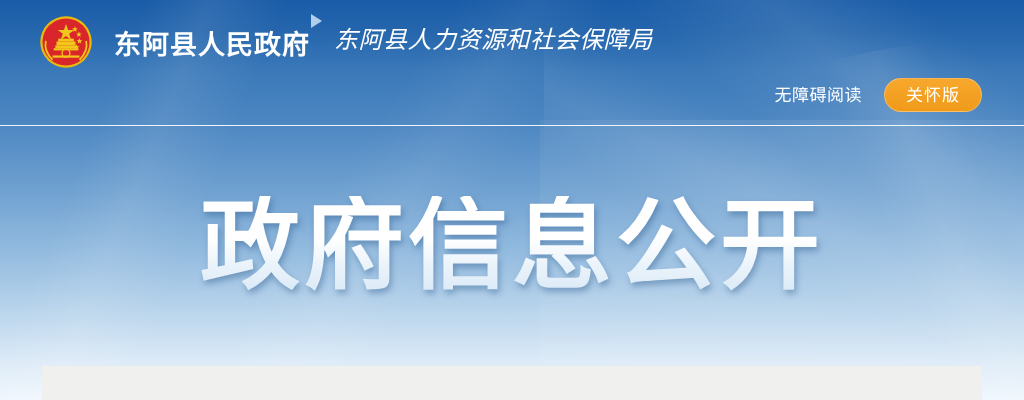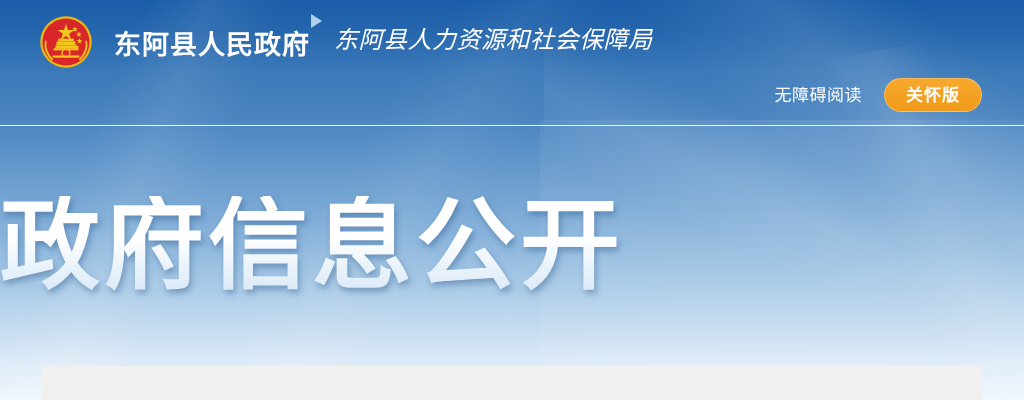--- a/index.html
+++ b/index.html
@@ -156,21 +156,20 @@
     justify-content: center;
     height: 34px;
     padding: 0 21px;
     border-radius: 17px;
     font-size: 17px;
     letter-spacing: 1px;
     white-space: nowrap;
     line-height: 1;
     cursor: pointer;
     box-sizing: border-box;
-    font-weight: bold;
   }
 
   .pill-care {
     background: linear-gradient(to bottom, #f7a82c, #f09a1a);
     color: #ffffff;
     border: 1px solid rgba(255,255,255,0.28);
   }
 
   .pill-home {
     background: rgba(255, 255, 255, 0.17);
@@ -187,21 +186,21 @@
     height: 1px;
     background: rgba(255, 255, 255, 0.9);
   }
 
   
   .hero {
     position: absolute;
     left: 0;
     top: 196px;
     width: 1024px;
-    text-align: left;
+    text-align: center;
   }
   .hero-title {
     display: inline-block;
     font-size: 100px;
     font-weight: bold;
     line-height: 1.0;
     letter-spacing: 4px;
     color: #ffffff;
     background: linear-gradient(to bottom, #ffffff 0%, #ffffff 42%, #eaf3fb 70%, #d9e9f7 100%);
     -webkit-background-clip: text;

